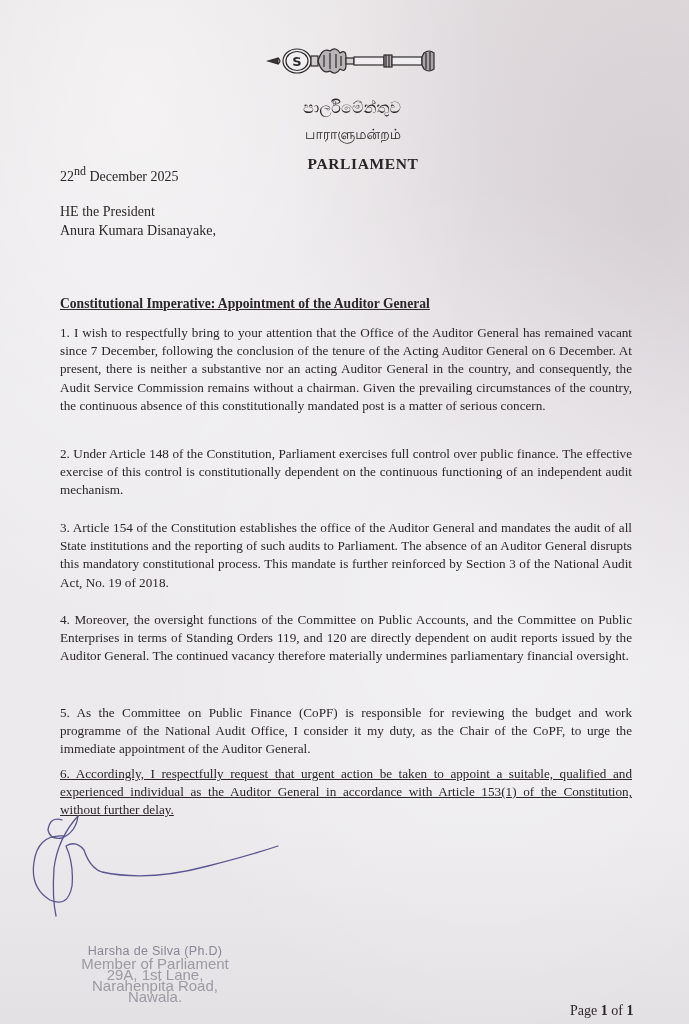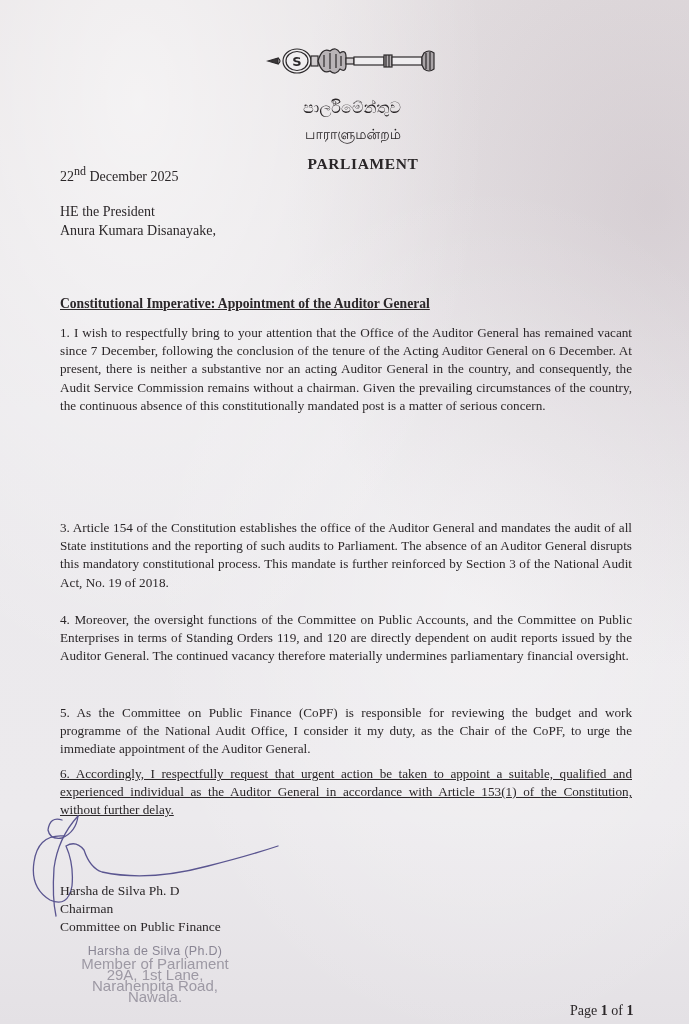--- a/index.html
+++ b/index.html
@@ -95,38 +95,34 @@
 
   <div class="body-text addr">
     <div>HE the President</div>
     <div>Anura Kumara Disanayake,</div>
   </div>
 
 
   <div class="body-text subject">Constitutional Imperative: Appointment of the Auditor General</div>
 
   <div class="body-text para p1">1. I wish to respectfully bring to your attention that the Office of the Auditor General has remained vacant since 7 December, following the conclusion of the tenure of the Acting Auditor General on 6 December. At present, there is neither a substantive nor an acting Auditor General in the country, and consequently, the Audit Service Commission remains without a chairman. Given the prevailing circumstances of the country, the continuous absence of this constitutionally mandated post is a matter of serious concern.</div>
+  <div class="body-text para p2">2. Under Article 148 of the Constitution, Parliament exercises full control over public finance. The effective exercise of this control is constitutionally dependent on the continuous functioning of an independent audit mechanism.</div>
   <div class="body-text para p3">3. Article 154 of the Constitution establishes the office of the Auditor General and mandates the audit of all State institutions and the reporting of such audits to Parliament. The absence of an Auditor General disrupts this mandatory constitutional process. This mandate is further reinforced by Section 3 of the National Audit Act, No. 19 of 2018.</div>
   <div class="body-text para p4">4. Moreover, the oversight functions of the Committee on Public Accounts, and the Committee on Public Enterprises in terms of Standing Orders 119, and 120 are directly dependent on audit reports issued by the Auditor General. The continued vacancy therefore materially undermines parliamentary financial oversight.</div>
   <div class="body-text para p5">5. As the Committee on Public Finance (CoPF) is responsible for reviewing the budget and work programme of the National Audit Office, I consider it my duty, as the Chair of the CoPF, to urge the immediate appointment of the Auditor General.</div>
   <div class="body-text para p6">6. Accordingly, I respectfully request that urgent action be taken to appoint a suitable, qualified and experienced individual as the Auditor General in accordance with Article 153(1) of the Constitution, without further delay.</div>
 
   <svg class="signature" width="260" height="110" viewBox="0 0 260 110">
     <g fill="none" stroke="#5a5590" stroke-width="1.3" stroke-linecap="round">
       <path d="M34 12 Q22 8 20 22 Q22 32 34 30 Q48 24 50 8"></path>
       <path d="M50 8 Q30 30 26 60 Q24 90 28 108"></path>
       <path d="M36 28 Q10 26 6 54 Q2 80 22 92 Q40 100 44 78 Q46 56 38 38 Q48 32 56 42 Q62 60 74 64 Q120 74 180 58 Q220 48 250 38"></path>
     </g>
   </svg>
 
-  <div class="body-text sig-block">
-    <div>Harsha de Silva Ph. D</div>
-    <div>Chairman</div>
-    <div>Committee on Public Finance</div>
-  </div>
 
   <div class="stamp">
     <div class="stamp-name">Harsha de Silva (Ph.D)</div>
     <div class="stamp-line">Member of Parliament</div>
     <div class="stamp-line">29A, 1st Lane,</div>
     <div class="stamp-line">Narahenpita Road,</div>
     <div class="stamp-line">Nawala.</div>
   </div>
 
   <div class="page-number"><span>Page </span><b>1</b><span> of </span><b>1</b></div>

